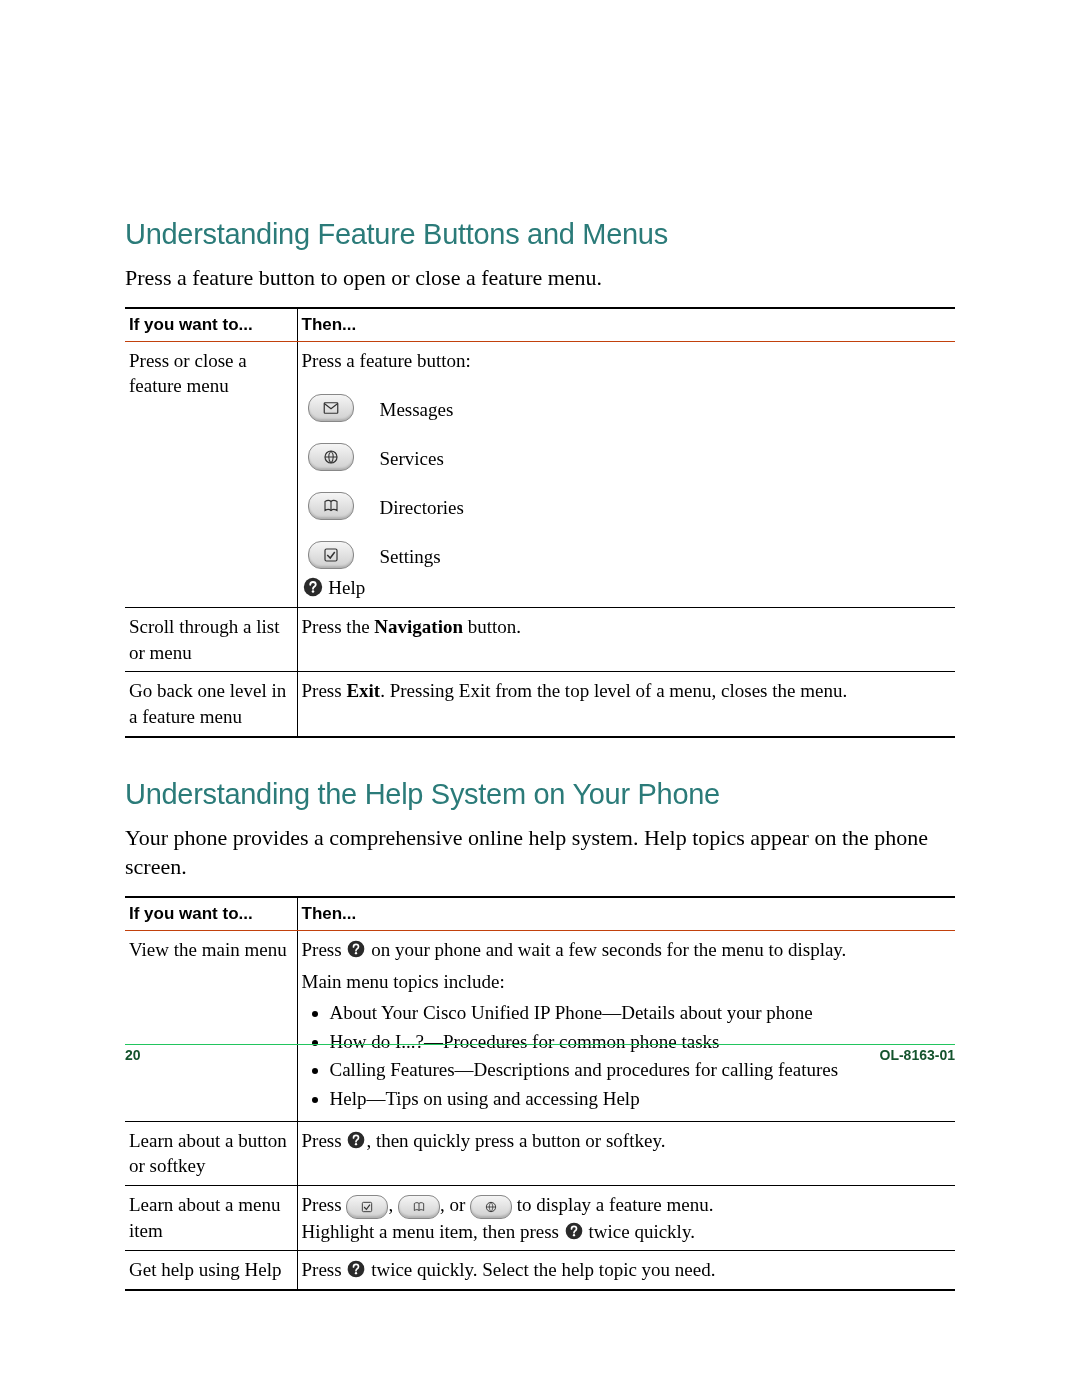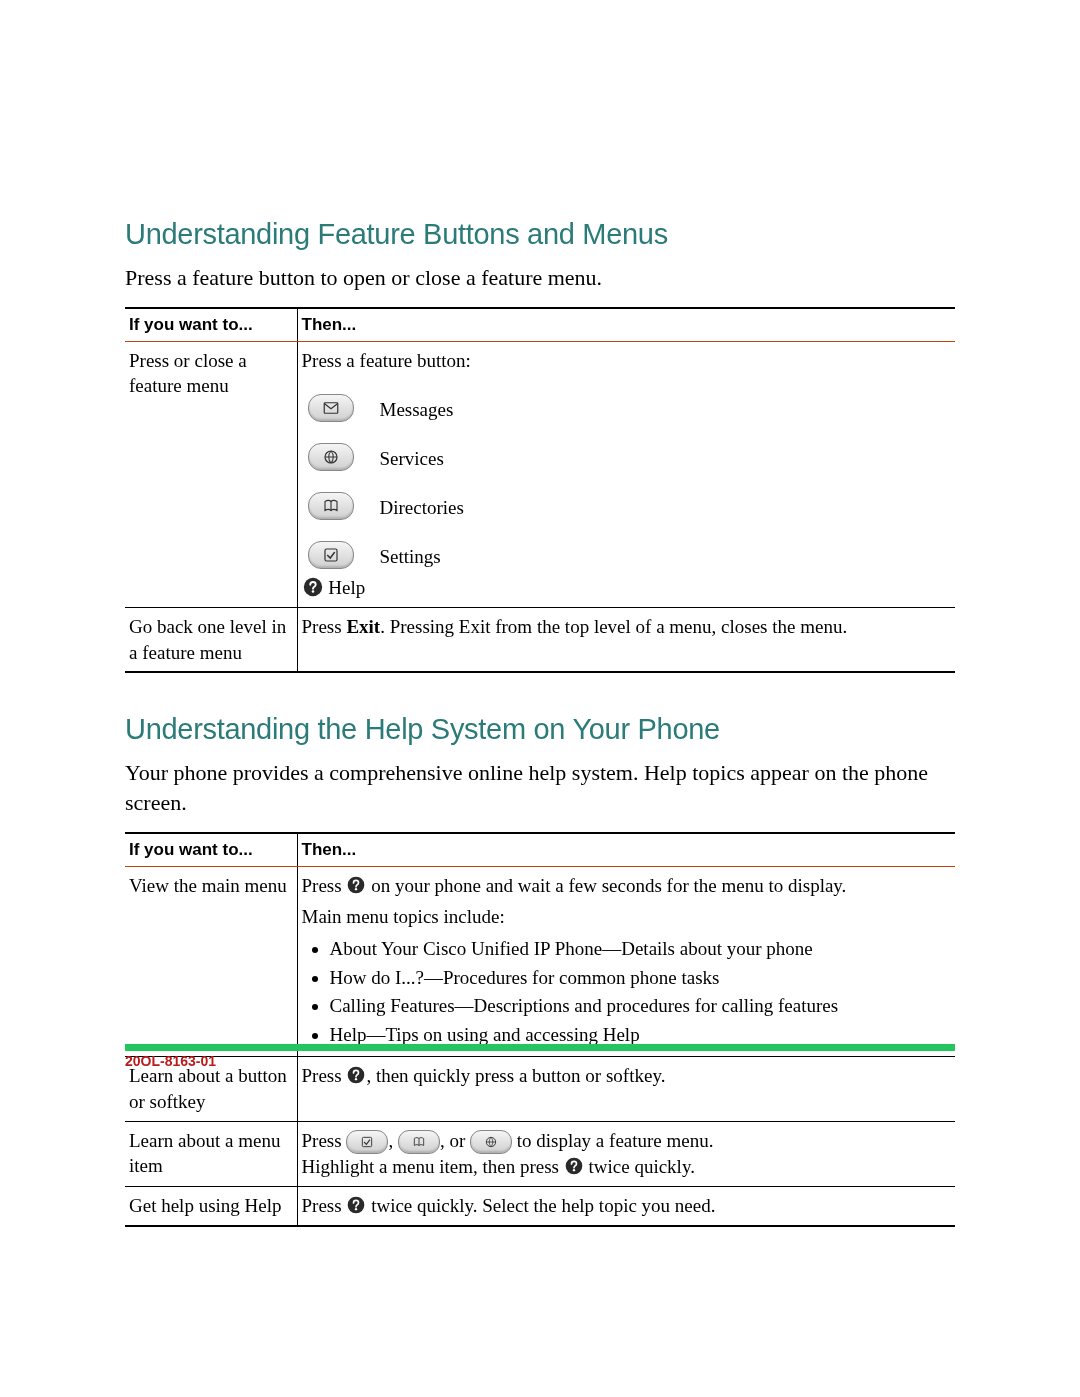--- a/index.html
+++ b/index.html
@@ -93,27 +93,28 @@
     margin: 6px 0 2px 0;
     padding-left: 26px;
   }
   ul.bullets li { margin: 3px 2px; }
 
   .footer {
     position: absolute;
     left: 125px;
     top: 1044px;
     width: 830px;
-    border-top: 7px solid #22c55e;
+    border-top: 1px solid #22c55e;
     padding-top: 2px;
     font-family: Arial, Helvetica, sans-serif;
     font-weight: bold;
     font-size: 14px;
-    color: #b91c1c;
+    color: #14532d;
     display: flex;
+    justify-content: space-between;
   }
   b.sans { font-family: inherit; font-weight: bold; }
 </style>
 </head>
 <body>
 
 <svg width="0" height="0" style="position:absolute">
   <defs>
     <g id="ic-envelope">
       <rect x="3" y="5" width="18" height="14" rx="1" fill="none" stroke="#333" stroke-width="1.6"></rect>
@@ -194,20 +195,24 @@
           </div>
           <div style="margin-top:6px;">
             <span class="help-icon">
                 <svg viewBox="0 0 24 24">
                   <use href="#ic-help"></use>
                 </svg>
               </span>
             <span>Help</span>
           </div>
         </td>
+      </tr>
+      <tr>
+        <td class="cell-l">Scroll through a list or menu</td>
+        <td><span>Press the </span><b class="sans">Navigation</b><span> button.</span></td>
       </tr>
       <tr>
         <td class="cell-l">Go back one level in a feature menu</td>
         <td><span>Press </span><b class="sans">Exit</b><span>. Pressing Exit from the top level of a menu, closes the menu.</span></td>
       </tr>
     </tbody>
   </table>
 
   <h2 class="section">Understanding the Help System on Your Phone</h2>
   <p class="intro">Your phone provides a comprehensive online help system. Help topics appear on the phone screen.</p>

